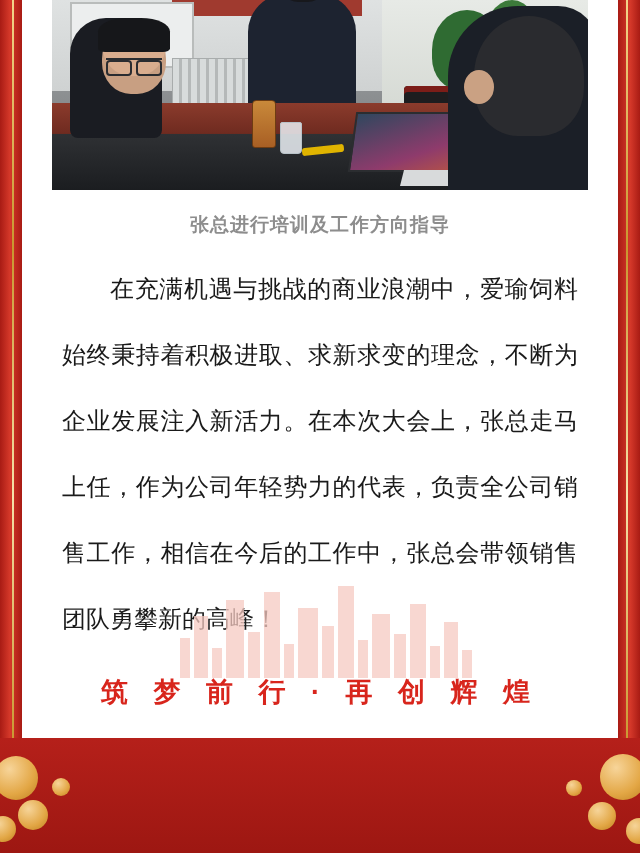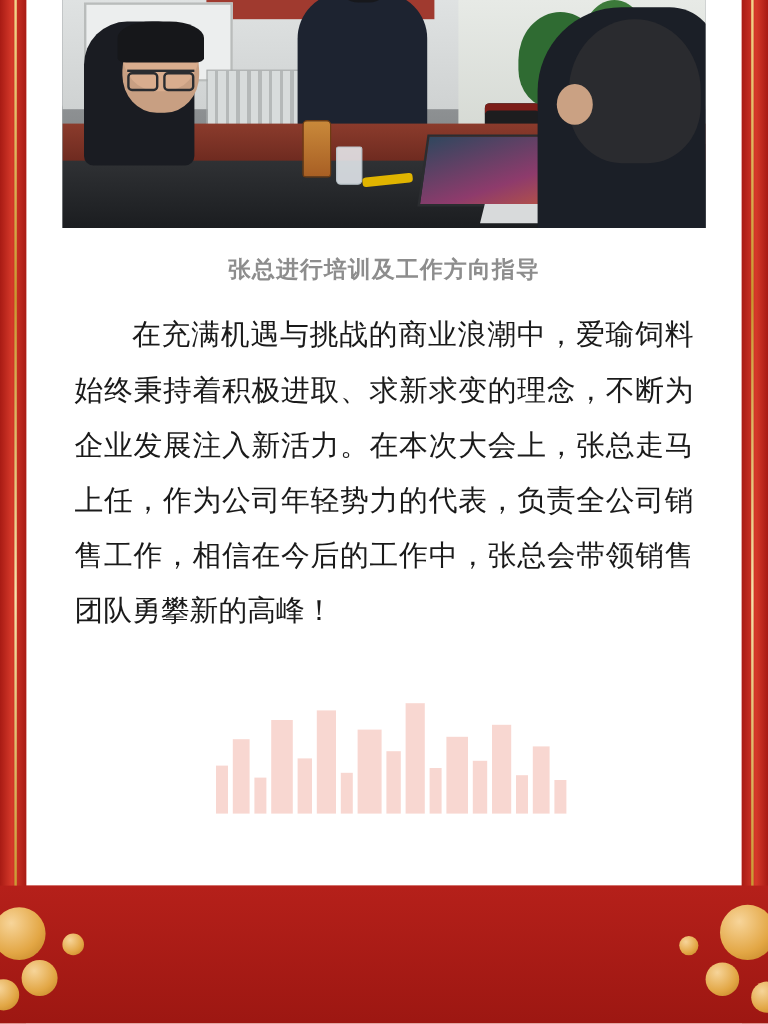--- a/index.html
+++ b/index.html
@@ -178,21 +178,21 @@
     font-weight: bold;
   }
 
   .body-text {
     position: absolute;
     left: 40px;
     right: 40px;
     top: 256px;
     color: #1a1a1a;
     font-size: 24px;
-    line-height: 46px;
+    line-height: 66px;
     text-indent: 2em;
     text-align: justify;
     font-family: "DejaVu Serif", "Liberation Serif", serif;
   }
 
   
   .skyline {
     position: absolute;
     left: 0; right: 0;
     bottom: 60px;
@@ -296,20 +296,21 @@
       <div class="bar" style="left:316px; width:16px; height:92px;"></div>
       <div class="bar" style="left:336px; width:10px; height:38px;"></div>
       <div class="bar" style="left:350px; width:18px; height:64px;"></div>
       <div class="bar" style="left:372px; width:12px; height:44px;"></div>
       <div class="bar" style="left:388px; width:16px; height:74px;"></div>
       <div class="bar" style="left:408px; width:10px; height:32px;"></div>
       <div class="bar" style="left:422px; width:14px; height:56px;"></div>
       <div class="bar" style="left:440px; width:10px; height:28px;"></div>
     </div>
 
+    <div class="slogan">筑 梦 前 行 · 再 创 辉 煌</div>
   </div>
 
   <div class="bottom-band">
     <div class="circle" style="left:-6px; top:18px; width:44px; height:44px;"></div>
     <div class="circle" style="left:18px; top:62px; width:30px; height:30px;"></div>
     <div class="circle" style="left:52px; top:40px; width:18px; height:18px;"></div>
     <div class="circle" style="left:-10px; top:78px; width:26px; height:26px;"></div>
     <div class="circle" style="right:-6px; top:16px; width:46px; height:46px;"></div>
     <div class="circle" style="right:24px; top:64px; width:28px; height:28px;"></div>
     <div class="circle" style="right:58px; top:42px; width:16px; height:16px;"></div>

